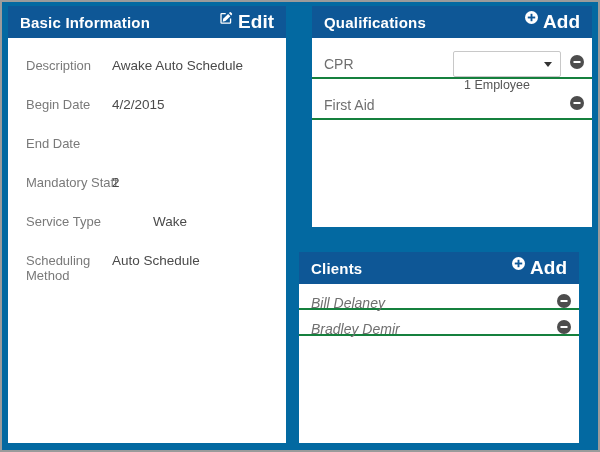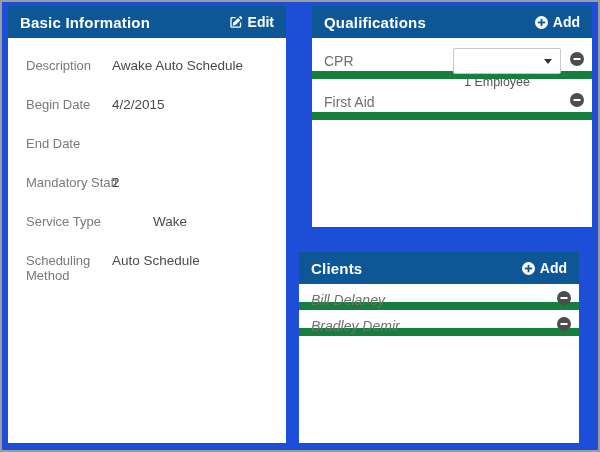--- a/index.html
+++ b/index.html
@@ -2,21 +2,21 @@
 <html><head>
 <meta charset="utf-8">
 <style>
   html,body { margin:0; padding:0; }
   body { font-family: "Liberation Sans", sans-serif; }
 
   .screen {
     position:relative;
     width:600px; height:452px;
     box-sizing:border-box;
-    background:#1d4ed8;
+    background:#0369a1;
     border:2px solid #9b9b9b;
     overflow:hidden;
   }
 
   .panel {
     position:absolute;
     background:#ffffff;
   }
   #basic-info-panel   { left:6px;   top:4px;   width:278px; height:437px; }
   #qualifications-panel { left:310px; top:4px;   width:280px; height:221px; }
@@ -27,22 +27,22 @@
     background:#0e5796;
     color:#ffffff;
     display:flex;
     align-items:center;
     justify-content:space-between;
     padding:0 12px;
     box-sizing:border-box;
   }
   .panel-title { font-size:15px; font-weight:bold; letter-spacing:.2px; }
   .header-btn {
-    display:flex; align-items:center; gap:5px;
-    color:#ffffff; font-size:14px; font-weight:bold;
+    display:flex; align-items:flex-start; gap:5px;
+    color:#ffffff; font-size:19px; font-weight:bold;
     cursor:pointer; user-select:none;
   }
   .header-btn svg { display:block; }
 
   
   .bi-body { padding:20px 6px 0 18px; }
   .field { display:flex; align-items:flex-start; margin-bottom:24px; }
   .field.gap-before { margin-top:10px;gap:41px; }
   .field-label {
     flex:none; width:86px;
@@ -51,21 +51,21 @@
   }
   .field-label.wrap { white-space:normal; }
   .field-value {
     font-size:13.5px; color:#4a4a4a; line-height:15px;
   }
 
   
   .row {
     display:flex; align-items:center;
     padding:13px 8px 0 12px;
-    border-bottom:8px solid #15803d;
+    border-bottom:2px solid #15803d;
     box-sizing:border-box;
     background:#fff;
   }
   .qrow { height:41px; }
   .crow { height:26px;font-style:italic; }
   .row-label { flex:1; font-size:14px; color:#6f6f6f; }
 
   .select-box {
     display:flex; align-items:center;
     height:26px;

